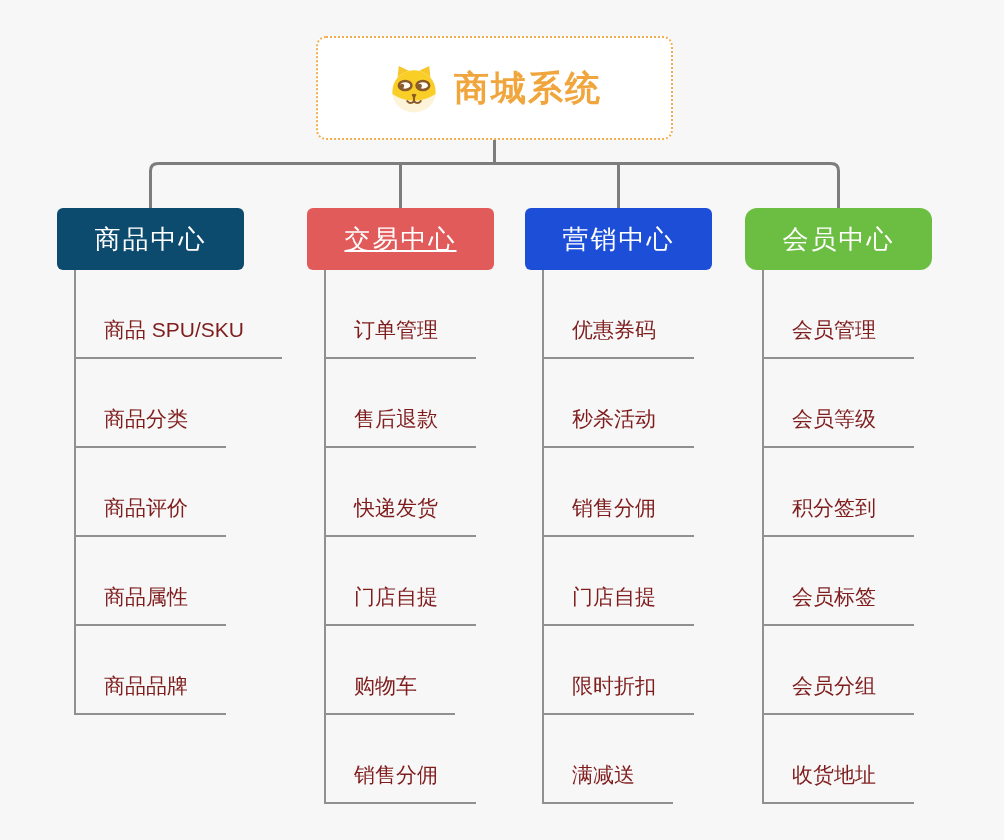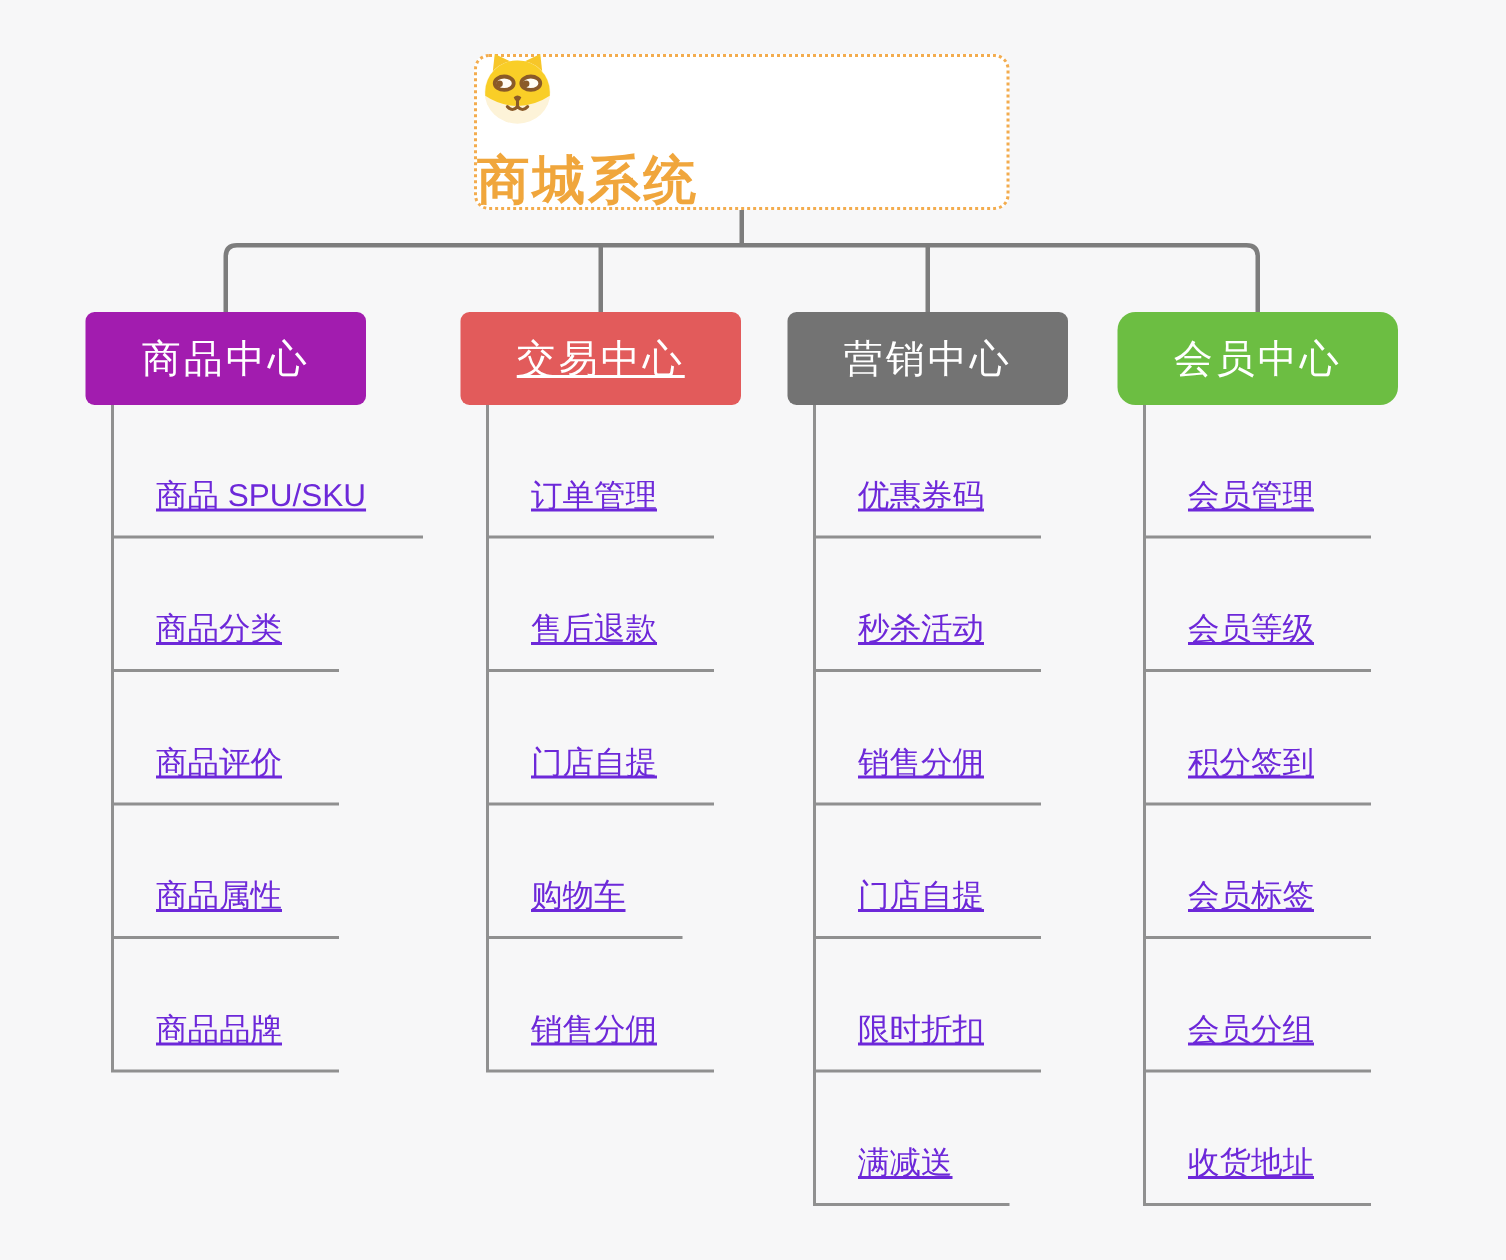--- a/index.html
+++ b/index.html
@@ -16,24 +16,23 @@
   
   .root-node {
     position: absolute;
     left: 316px; top: 36px;
     width: 357px; height: 104px;
     background: #ffffff;
     border: 2px dotted #F3AC4E;
     border-radius: 10px;
     box-sizing: border-box;
     display: flex;
-    align-items: flex-start;
+    align-items: center;
     justify-content: center;
     gap: 13px;
-    flex-direction: column;
   }
   .root-title {
     font-size: 35px;
     font-weight: 700;
     letter-spacing: 2px;
     color: #F0A63C;
     white-space: nowrap;
   }
   .dog-icon { width: 54px; height: 52px; flex: 0 0 auto; }
 
@@ -66,25 +65,24 @@
     border-left: 2px solid #909090;
   }
   .branch-item {
     height: 89px;
     display: flex;
     align-items: flex-end;
   }
   .leaf {
     display: inline-block;
     font-size: 21px;
-    color: #6d28d9;
+    color: #7f1d1d;
     white-space: nowrap;
     border-bottom: 2px solid #909090;
     padding: 0 38px 13px 28px;
-    text-decoration: underline;
   }
   .b0 { left: 57px; }
   .b1 { left: 307px; }
   .b2 { left: 525px; }
   .b3 { left: 745px; }
 </style>
 </head>
 <body>
 
 <div class="canvas">
@@ -109,21 +107,21 @@
       <circle cx="17.8" cy="27.5" r="2.6" fill="#8A5A28"></circle>
       <circle cx="38.8" cy="27.5" r="2.6" fill="#8A5A28"></circle>
       <path d="M29 38 q3 -2.5 6 0 q-1.5 3.5 -3 3.5 q-1.5 0 -3 -3.5 z" fill="#8A5A28"></path>
       <path d="M32 41 V45.5" stroke="#8A5A28" stroke-width="2.4" stroke-linecap="round" fill="none"></path>
       <path d="M24 45.5 q4 4.5 8 0 q4 4.5 8 0" stroke="#8A5A28" stroke-width="2.4" stroke-linecap="round" fill="none"></path>
     </svg>
     <span class="root-title">商城系统</span>
   </div>
 
   <div class="branch b0">
-    <div class="branch-header" style="background-color: #a21caf; font-family: Liberation Serif, serif;">商品中心</div>
+    <div class="branch-header" style="background-color: #0c4a6e; font-family: Liberation Serif, serif;">商品中心</div>
     <ul class="branch-list">
       <li class="branch-item">
           <span class="leaf">商品 SPU/SKU</span>
         </li>
       <li class="branch-item">
           <span class="leaf">商品分类</span>
         </li>
       <li class="branch-item">
           <span class="leaf">商品评价</span>
         </li>
@@ -139,33 +137,36 @@
   <div class="branch b1">
     <div class="branch-header" style="background-color: rgb(226, 91, 91); text-decoration: underline;">交易中心</div>
     <ul class="branch-list">
       <li class="branch-item">
           <span class="leaf">订单管理</span>
         </li>
       <li class="branch-item">
           <span class="leaf">售后退款</span>
         </li>
       <li class="branch-item">
+          <span class="leaf">快递发货</span>
+        </li>
+      <li class="branch-item">
           <span class="leaf">门店自提</span>
         </li>
       <li class="branch-item">
           <span class="leaf">购物车</span>
         </li>
       <li class="branch-item">
           <span class="leaf">销售分佣</span>
         </li>
     </ul>
   </div>
 
   <div class="branch b2">
-    <div class="branch-header" style="background-color: #737373;">营销中心</div>
+    <div class="branch-header" style="background-color: #1d4ed8;">营销中心</div>
     <ul class="branch-list">
       <li class="branch-item">
           <span class="leaf">优惠券码</span>
         </li>
       <li class="branch-item">
           <span class="leaf">秒杀活动</span>
         </li>
       <li class="branch-item">
           <span class="leaf">销售分佣</span>
         </li>

